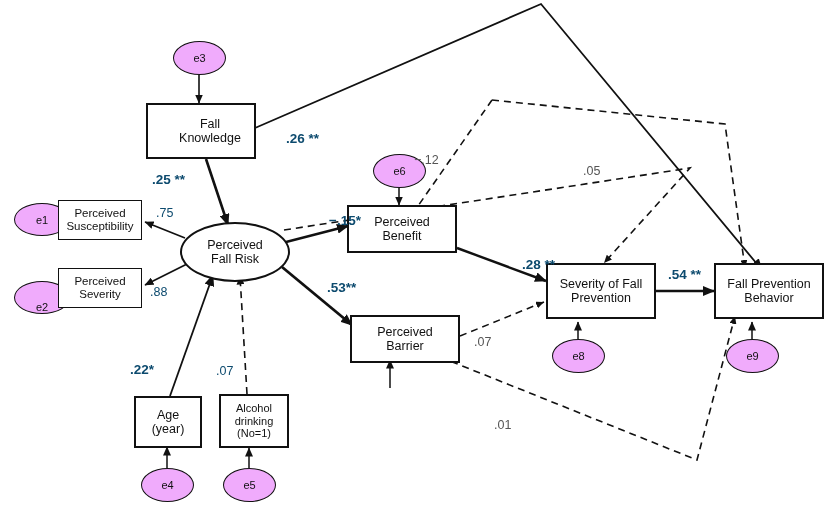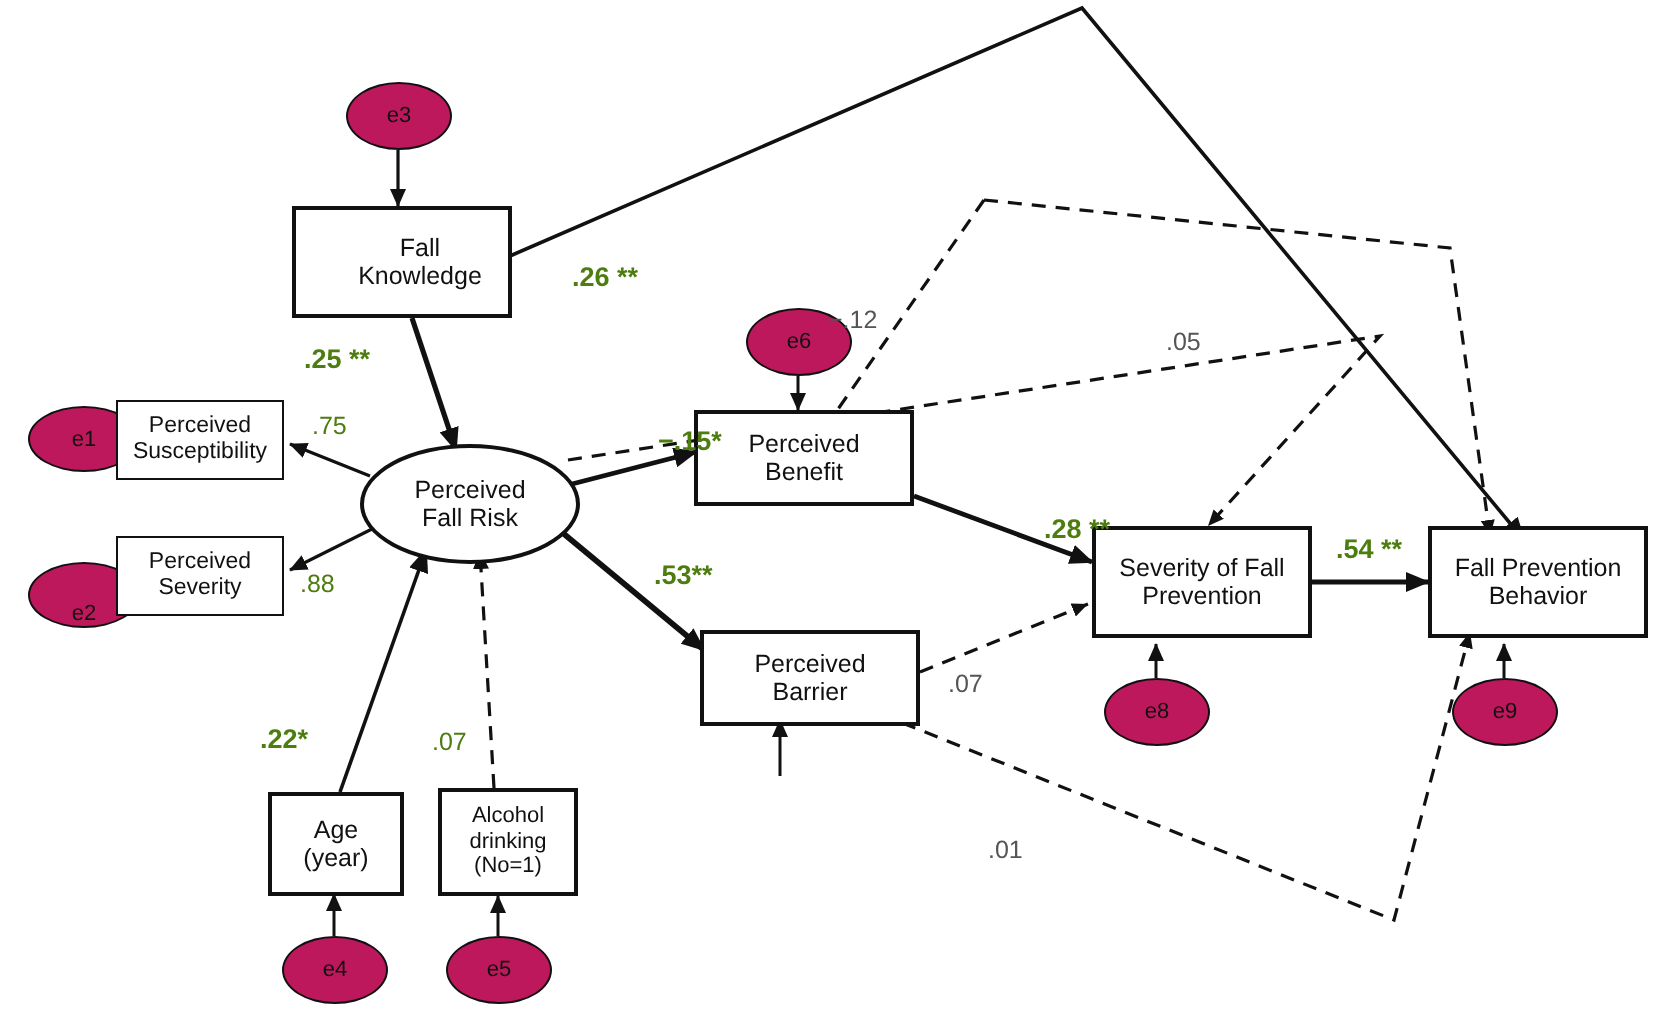--- a/index.html
+++ b/index.html
@@ -20,39 +20,39 @@
     font-size:12.5px;
     color:#111;
     line-height:1.15;
     box-sizing:border-box;
   }
   .node-box.thin{border-width:1.5px;}
   .err-circle{
     position:absolute;
     border:1.5px solid #111;
     border-radius:50%;
-    background:#be185d;
+    background:#f0abfc;
     display:flex;align-items:center;justify-content:center;
     font-size:11px;color:#111;
     box-sizing:border-box;
   }
   .ellipse-node{
     position:absolute;
     border:2px solid #111;
     border-radius:50%;
     background:#fff;
     display:flex;align-items:center;justify-content:center;
     text-align:center;
     font-size:12.5px;color:#111;line-height:1.15;
     box-sizing:border-box;
   }
   .edge-label{
     position:absolute;
     font-size:12.5px;
-    color:#4d7c0f;
+    color:#0c4a6e;
     white-space:nowrap;
   }
   .edge-label.bold{font-weight:bold;font-size:13.5px;}
   .edge-label.gray{color:#555;}
   svg{position:absolute;left:0;top:0;overflow:visible;}
 </style>
 </head>
 <body>
 
 <div id="diagram">

